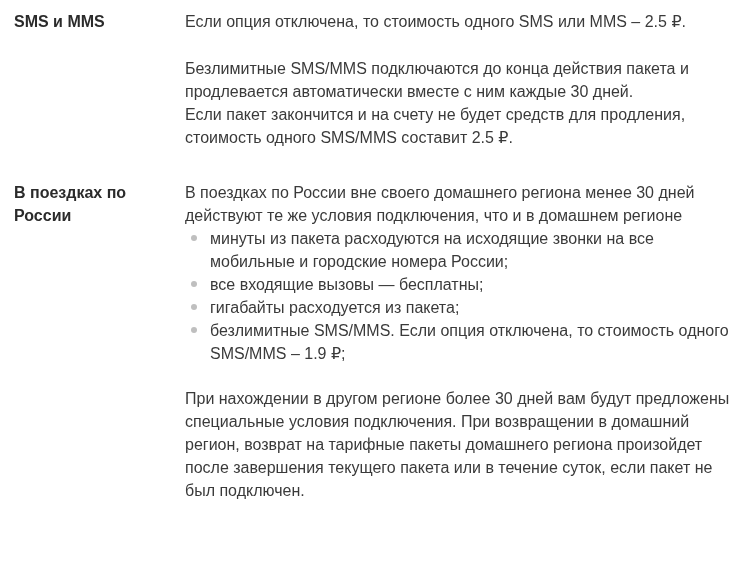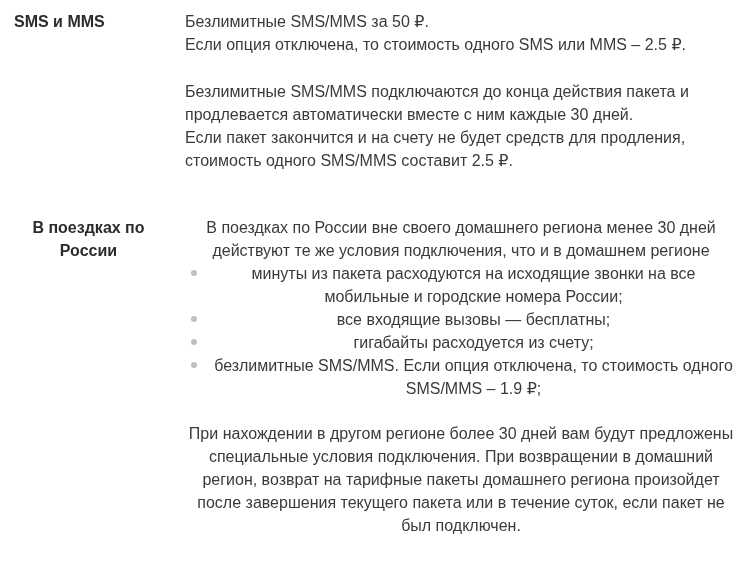--- a/index.html
+++ b/index.html
@@ -19,22 +19,21 @@
   }
   main.sheet {
     padding: 10px 4px 0 14px;
     box-sizing: border-box;
   }
   .row {
     display: flex;
     align-items: flex-start;
   }
   .row + .row {
-    margin-top: 44px;
-    text-align: center;
+    margin-top: 32px;
   }
   .label {
     flex: 0 0 171px;
     max-width: 171px;
     font-weight: bold;
     font-size: 16px;
     color: #2b2b2b;
     padding-right: 22px;
     box-sizing: border-box;
   }
@@ -75,21 +74,20 @@
 </style>
 </head>
 <body>
 
 <main class="sheet">
 
   <section class="row">
     <div class="label">SMS и MMS</div>
     <div class="content">
       <p class="para">
-        <span class="line">Безлимитные SMS/MMS за 50 ₽.</span>
         <span class="line">Если опция отключена, то стоимость одного SMS или MMS – 2.5 ₽.</span>
       </p>
       <p class="para gap-top">
         <span class="line">Безлимитные SMS/MMS подключаются до конца действия пакета и продлевается автоматически вместе с ним каждые 30 дней.</span>
         <span class="line">Если пакет закончится и на счету не будет средств для продления, стоимость одного SMS/MMS составит 2.5 ₽.</span>
       </p>
     </div>
   </section>
 
   <section class="row">
@@ -102,21 +100,21 @@
         <li>
           <span class="dot"></span>
           <span>минуты из пакета расходуются на исходящие звонки на все мобильные и городские номера России;</span>
         </li>
         <li>
           <span class="dot"></span>
           <span>все входящие вызовы — бесплатны;</span>
         </li>
         <li>
           <span class="dot"></span>
-          <span>гигабайты расходуется из счету;</span>
+          <span>гигабайты расходуется из пакета;</span>
         </li>
         <li>
           <span class="dot"></span>
           <span>безлимитные SMS/MMS. Если опция отключена, то стоимость одного SMS/MMS – 1.9 ₽;</span>
         </li>
       </ul>
       <p class="para outro">
         <span class="line">При нахождении в другом регионе более 30 дней вам будут предложены специальные условия подключения. При возвращении в домашний регион, возврат на тарифные пакеты домашнего региона произойдет после завершения текущего пакета или в течение суток, если пакет не был подключен.</span>
       </p>
     </div>

